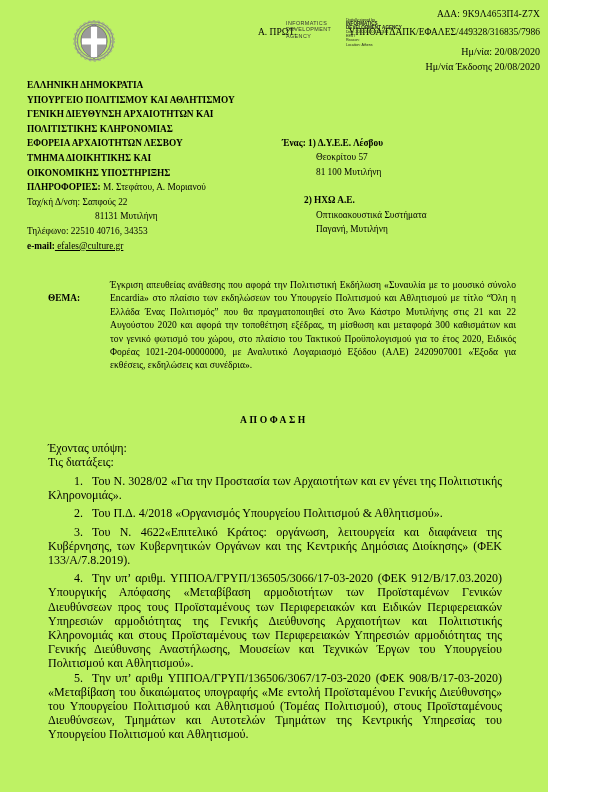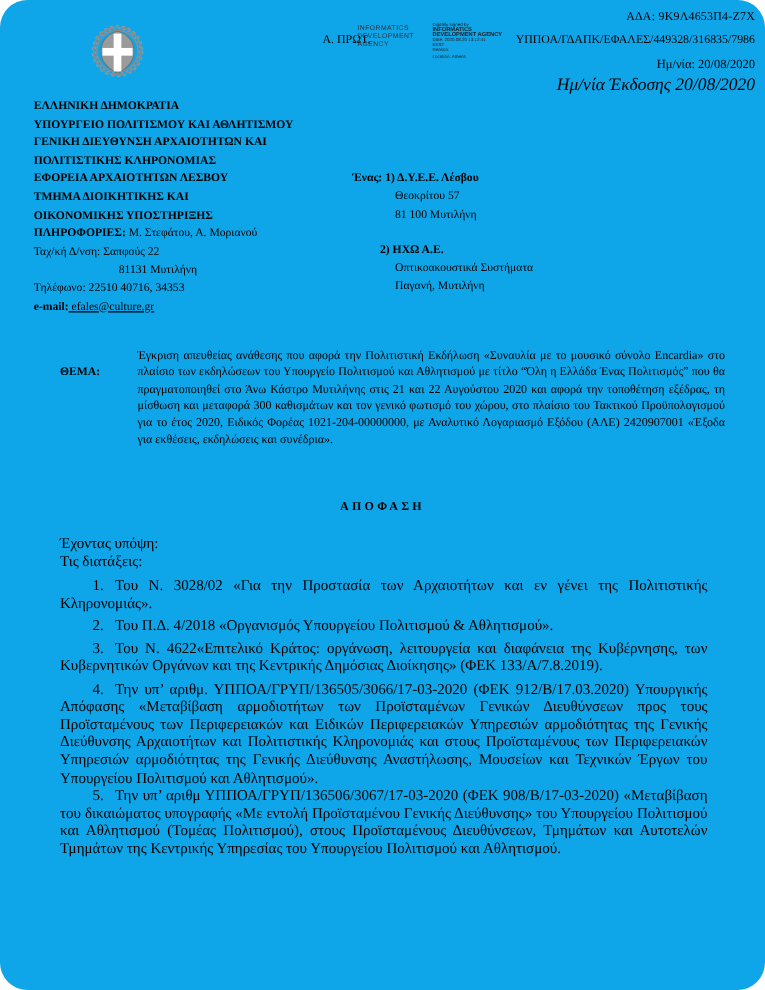--- a/index.html
+++ b/index.html
@@ -7,26 +7,25 @@
     margin: 0;
     padding: 0;
     background: #ffffff;
   }
   body {
     font-family: "Liberation Serif", "DejaVu Serif", serif;
     color: #000000;
   }
   .page {
     position: relative;
-    width: 612px;
+    width: 548px;
     height: 792px;
-    background: #0ea5e9;
+    background: #bef264;
     overflow: hidden;
     box-sizing: border-box;
-    border-radius: 22px;
   }
 
   
   .top-zone {
     position: relative;
     height: 76px;
   }
   .emblem {
     position: absolute;
     left: 66px;
@@ -61,23 +60,22 @@
     position: absolute;
     right: 8px;
     top: 46px;
     font-size: 10px;
     white-space: nowrap;
   }
   .date-line-2 {
     position: absolute;
     right: 8px;
     top: 61px;
-    font-size: 14px;
-    white-space: nowrap;
-    font-style: italic;
+    font-size: 10px;
+    white-space: nowrap;
   }
 
   
   .watermark {
     position: absolute;
     left: 286px;
     top: 18px;
     width: 116px;
     height: 34px;
     color: #333;

